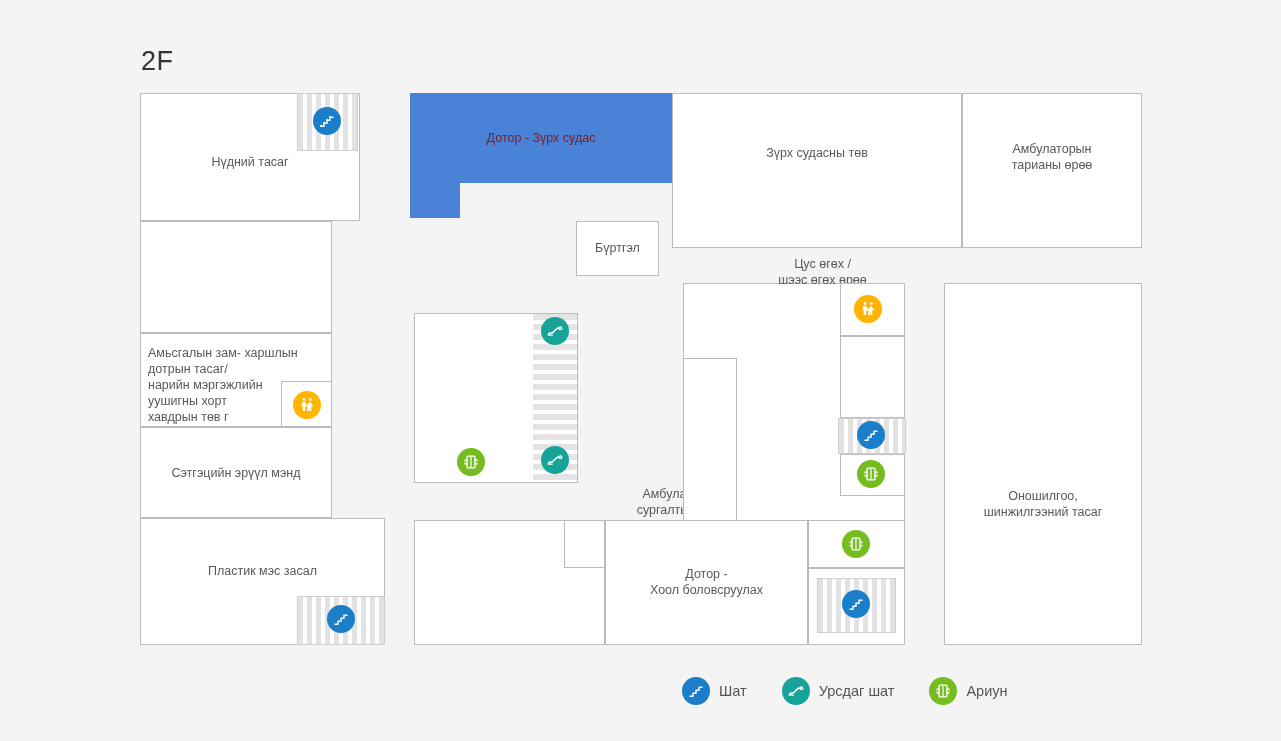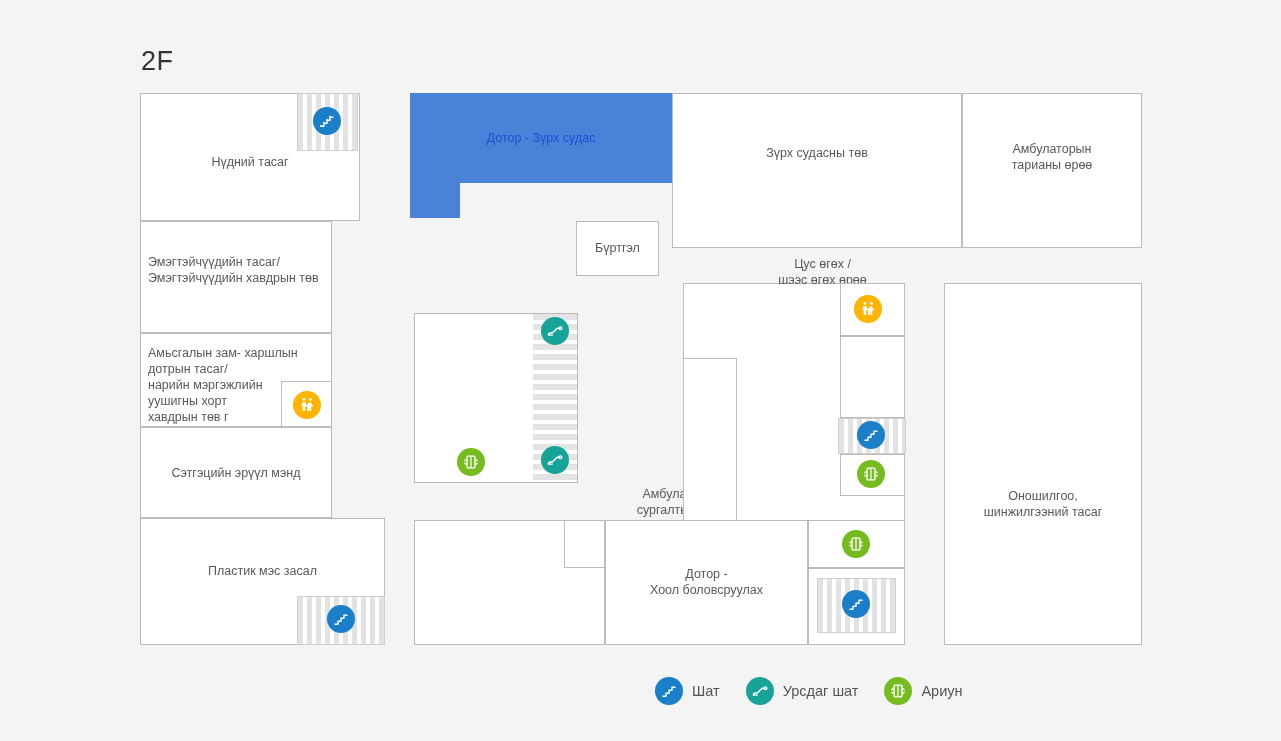--- a/index.html
+++ b/index.html
@@ -45,21 +45,21 @@
   .room-label {
     position: absolute;
     box-sizing: border-box;
     text-align: center;
     font-size: 12.5px;
     line-height: 16px;
     color: #595959;
     white-space: pre-line;
     pointer-events: none;
   }
-  .label-on-blue { color: #1d4ed8; }
+  .label-on-blue { color: #7f1d1d; }
 
   
   .blue-block {
     position: absolute;
     background: #4a82d8;
   }
 
   
   .stairs {
     position: absolute;
@@ -96,26 +96,26 @@
   }
   .badge svg { display: block; }
   .badge-stairs    { background: #1a7fc8; }
   .badge-escalator { background: #17a398; }
   .badge-elevator  { background: #76bc21; }
   .badge-restroom  { background: #ffb400; }
 
   
   #legend {
     position: absolute;
-    left: 655px;
+    left: 682px;
     top: 671px;
     height: 40px;
     display: flex;
     align-items: center;
-    gap: 0px;
+    gap: 9px;
   }
   .legend-item {
     display: flex;
     align-items: center;
     margin-right: 26px;
   }
   .legend-item .badge {
     position: static;
     flex: 0 0 auto;
   }
@@ -140,22 +140,20 @@
 
     <div class="stairs" style="left:157px; top:0px; width:61px; height:58px;"></div>
     <div class="badge badge-stairs" style="left:173px; top:14px;">
       <svg width="18" height="18" viewBox="0 0 24 24" aria-hidden="true">
         <path d="M4 19h4v-4h4v-4h4V7h4" fill="none" stroke="#ffffff" stroke-width="1.9" stroke-linecap="round" stroke-linejoin="round"></path>
         <path d="M4 19v-1M8 15v-1M12 11v-1M16 7V6" fill="none" stroke="#ffffff" stroke-width="1.9" stroke-linecap="round"></path>
       </svg>
     </div>
 
     <div class="room" style="left:0px; top:128px; width:192px; height:112px;"></div>
-    <div class="room-label" style="left:8px; top:161px; width:180px; text-align:left;">Эмэгтэйчүүдийн тасаг/
-Эмэгтэйчүүдийн хавдрын төв</div>
 
     <div class="room" style="left:0px; top:240px; width:192px; height:94px;"></div>
     <div class="room-label" style="left:8px; top:252px; width:170px; text-align:left;">Амьсгалын зам- харшлын
 дотрын тасаг/
 нарийн мэргэжлийн
 уушигны хорт
 хавдрын төв г</div>
 
     <div class="room" style="left:141px; top:288px; width:51px; height:46px;"></div>
     <div class="badge badge-restroom" style="left:153px; top:298px;">

